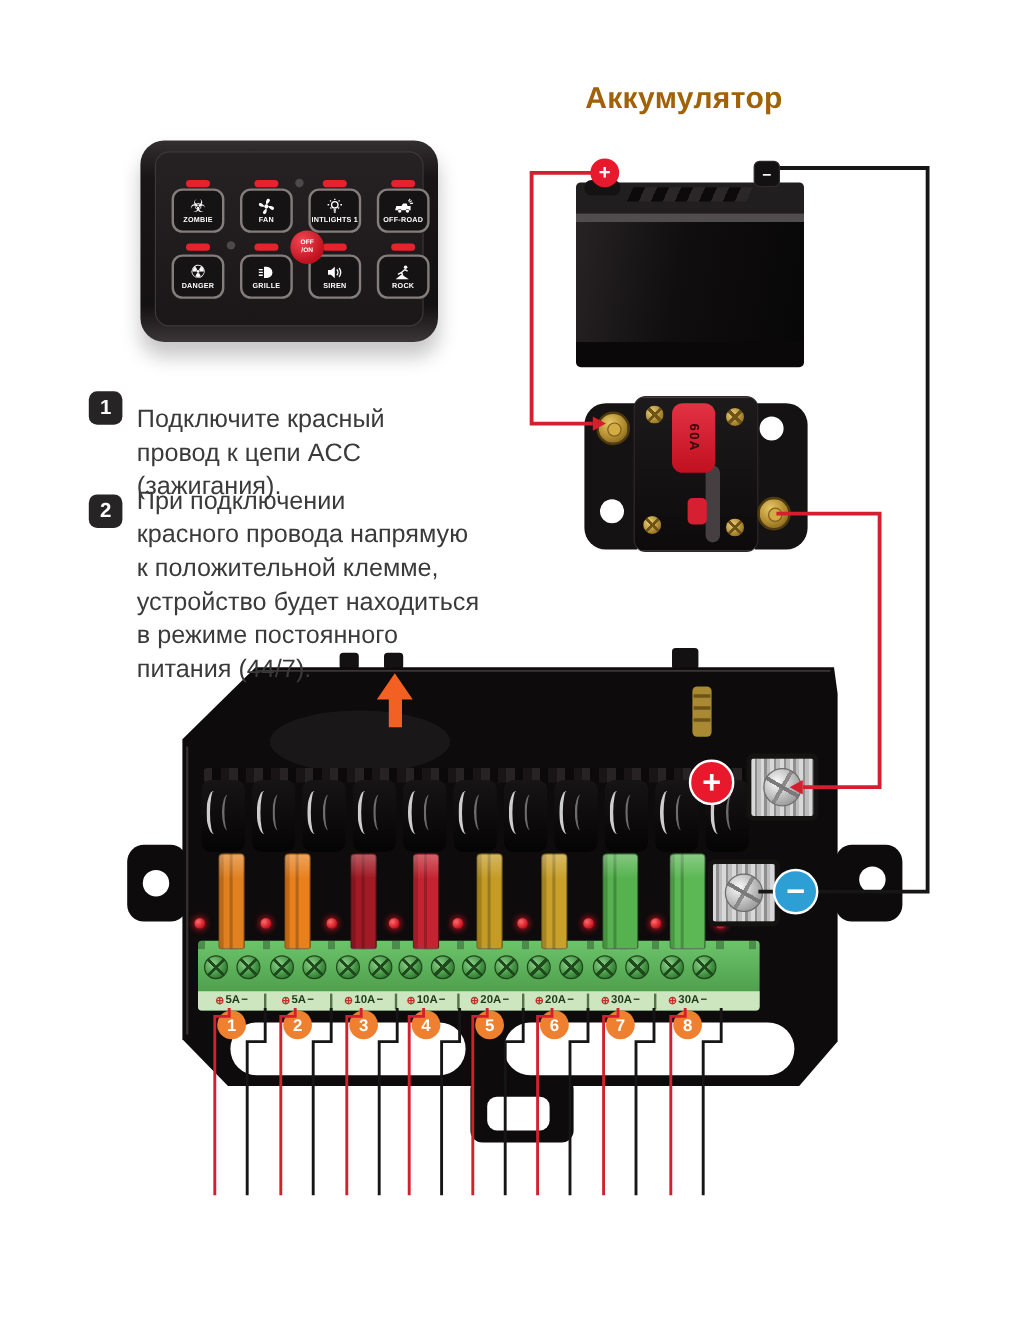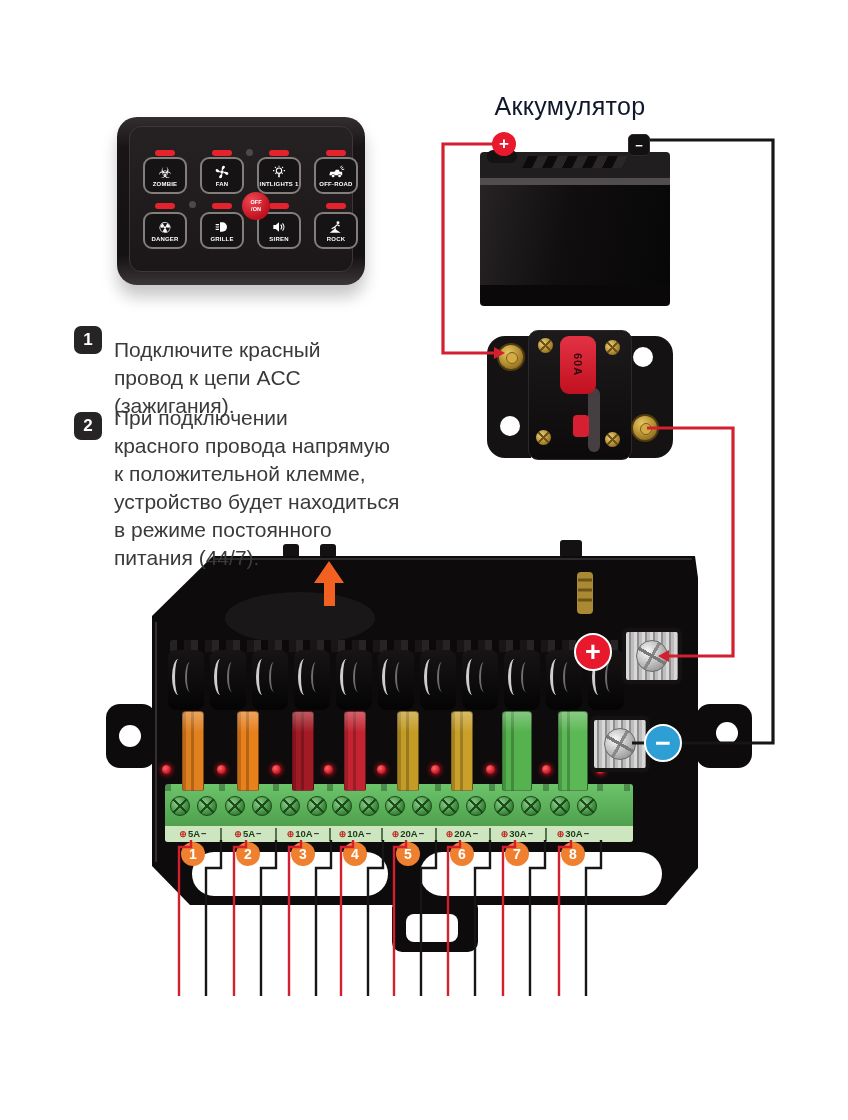--- a/index.html
+++ b/index.html
@@ -18,21 +18,21 @@
   .pbtn{width:44px;height:37px;border:2px solid #837d7c;border-radius:9px;background:#161314;box-sizing:border-box;
     display:flex;flex-direction:column;align-items:center;justify-content:center;gap:1px;}
   .picon{color:#fff;font-size:15px;line-height:15px;height:16px;display:flex;align-items:center;justify-content:center;}
   .picon svg{display:block}
   .plab{color:#fff;font-size:6px;font-weight:bold;letter-spacing:.2px;white-space:nowrap;}
   .onoff{position:absolute;left:125px;top:75px;width:28px;height:28px;border-radius:50%;
     background:radial-gradient(circle at 35% 30%,#f04753,#c0101d 70%);color:#fff;font-size:5.5px;font-weight:bold;
     display:flex;align-items:center;justify-content:center;text-align:center;white-space:pre-line;line-height:1.2;z-index:3;}
   .sensor{position:absolute;width:7px;height:7px;border-radius:50%;background:#4d4849;}
   
-  .btitle{position:absolute;left:450px;top:92px;width:240px;text-align:center;font-size:25px;font-weight:400;color:#0f172a;letter-spacing:.3px;z-index:2;}
+  .btitle{position:absolute;left:450px;top:68px;width:240px;text-align:center;font-size:25px;font-weight:700;color:#a16207;letter-spacing:.3px;z-index:2;}
   .batlid{position:absolute;left:480px;top:152px;width:190px;height:28px;background:#211e1f;border-radius:4px 4px 0 0;z-index:2;}
   .batvents{position:absolute;left:525px;top:156px;width:100px;height:12px;background:repeating-linear-gradient(90deg,#0c0a0b 0 10px,#2b2728 10px 20px);transform:skewX(-25deg);z-index:2;}
   .batbump{position:absolute;left:487px;top:150px;width:30px;height:13px;background:#151213;border-radius:6px;z-index:2;}
   .bathl{position:absolute;left:480px;top:178px;width:190px;height:7px;background:#514d4e;z-index:2;}
   .batbody{position:absolute;left:480px;top:185px;width:190px;height:100px;background:linear-gradient(100deg,#272324,#100e0f 45%,#080707);z-index:2;}
   .batbase{position:absolute;left:480px;top:285px;width:190px;height:21px;background:#0a0809;border-radius:0 0 4px 4px;z-index:2;}
   .pluscap{position:absolute;left:492px;top:132px;width:24px;height:24px;border-radius:50%;background:#e8192c;color:#fff;
     font-size:17px;font-weight:bold;display:flex;align-items:center;justify-content:center;z-index:4;}
   .minuscap{position:absolute;left:628px;top:134px;width:20px;height:20px;border-radius:5px;background:#141112;border:1px solid #2e2a2b;color:#fff;
     font-size:13px;font-weight:bold;display:flex;align-items:center;justify-content:center;z-index:4;}

